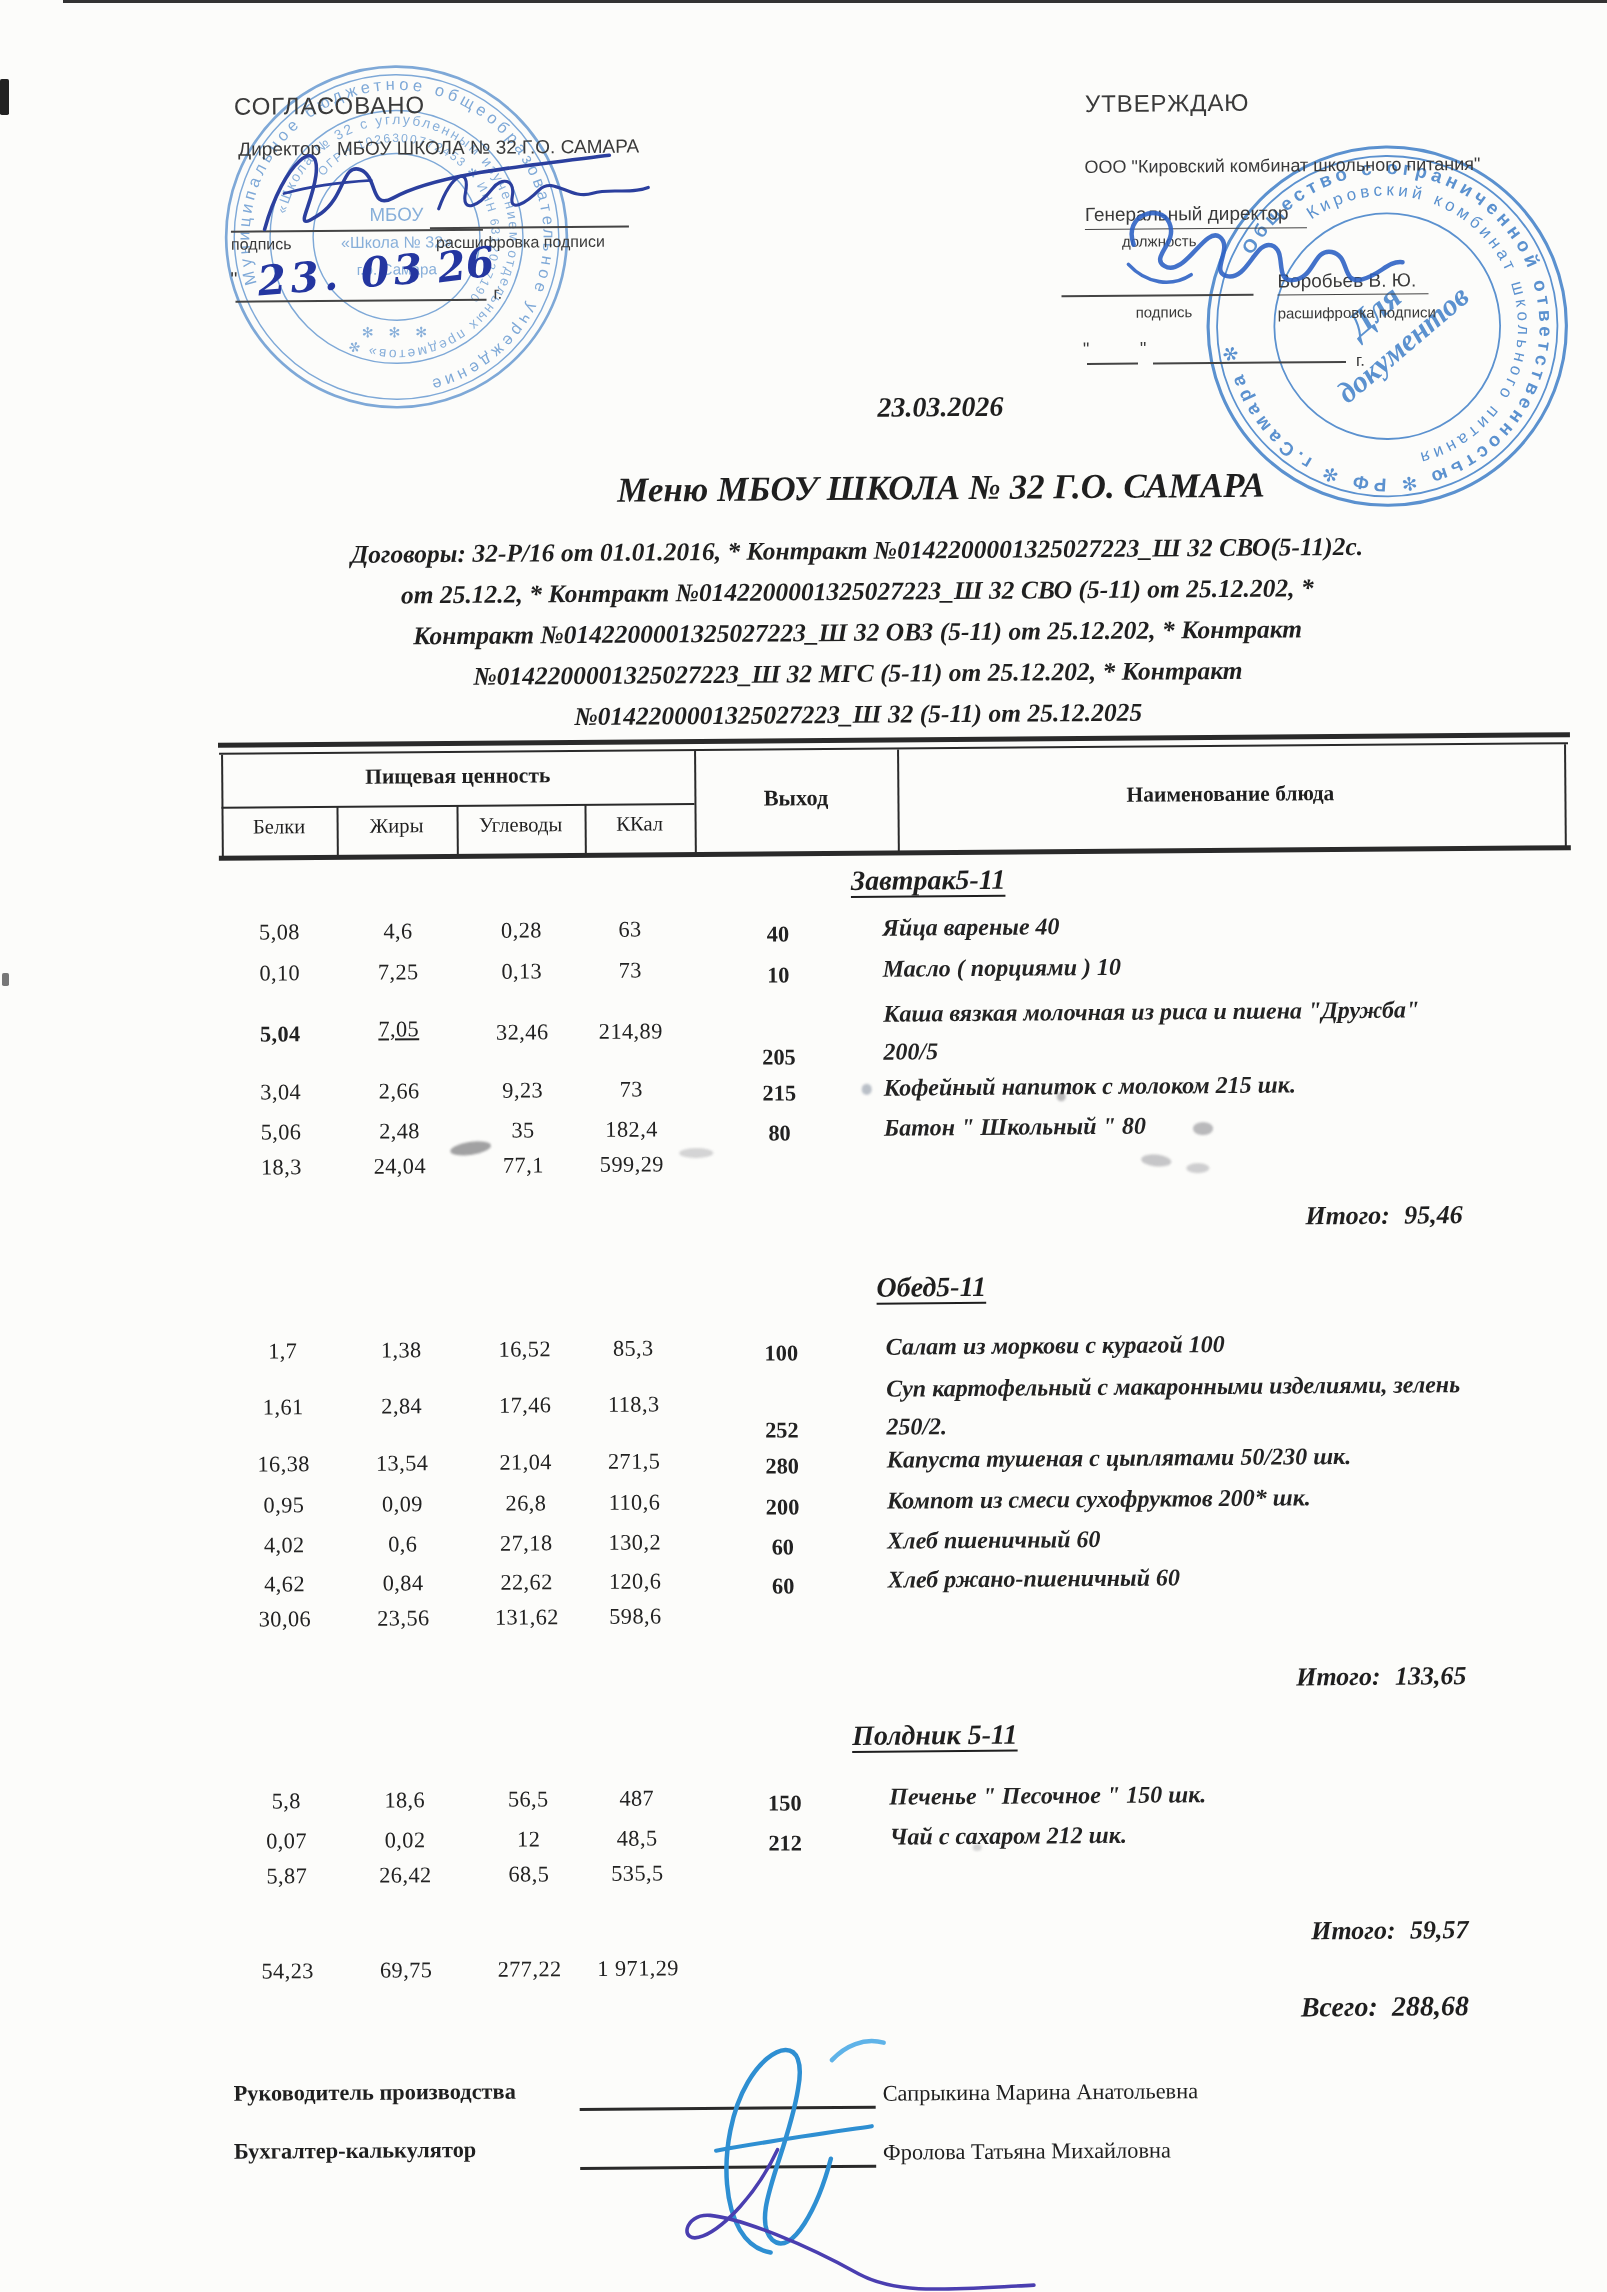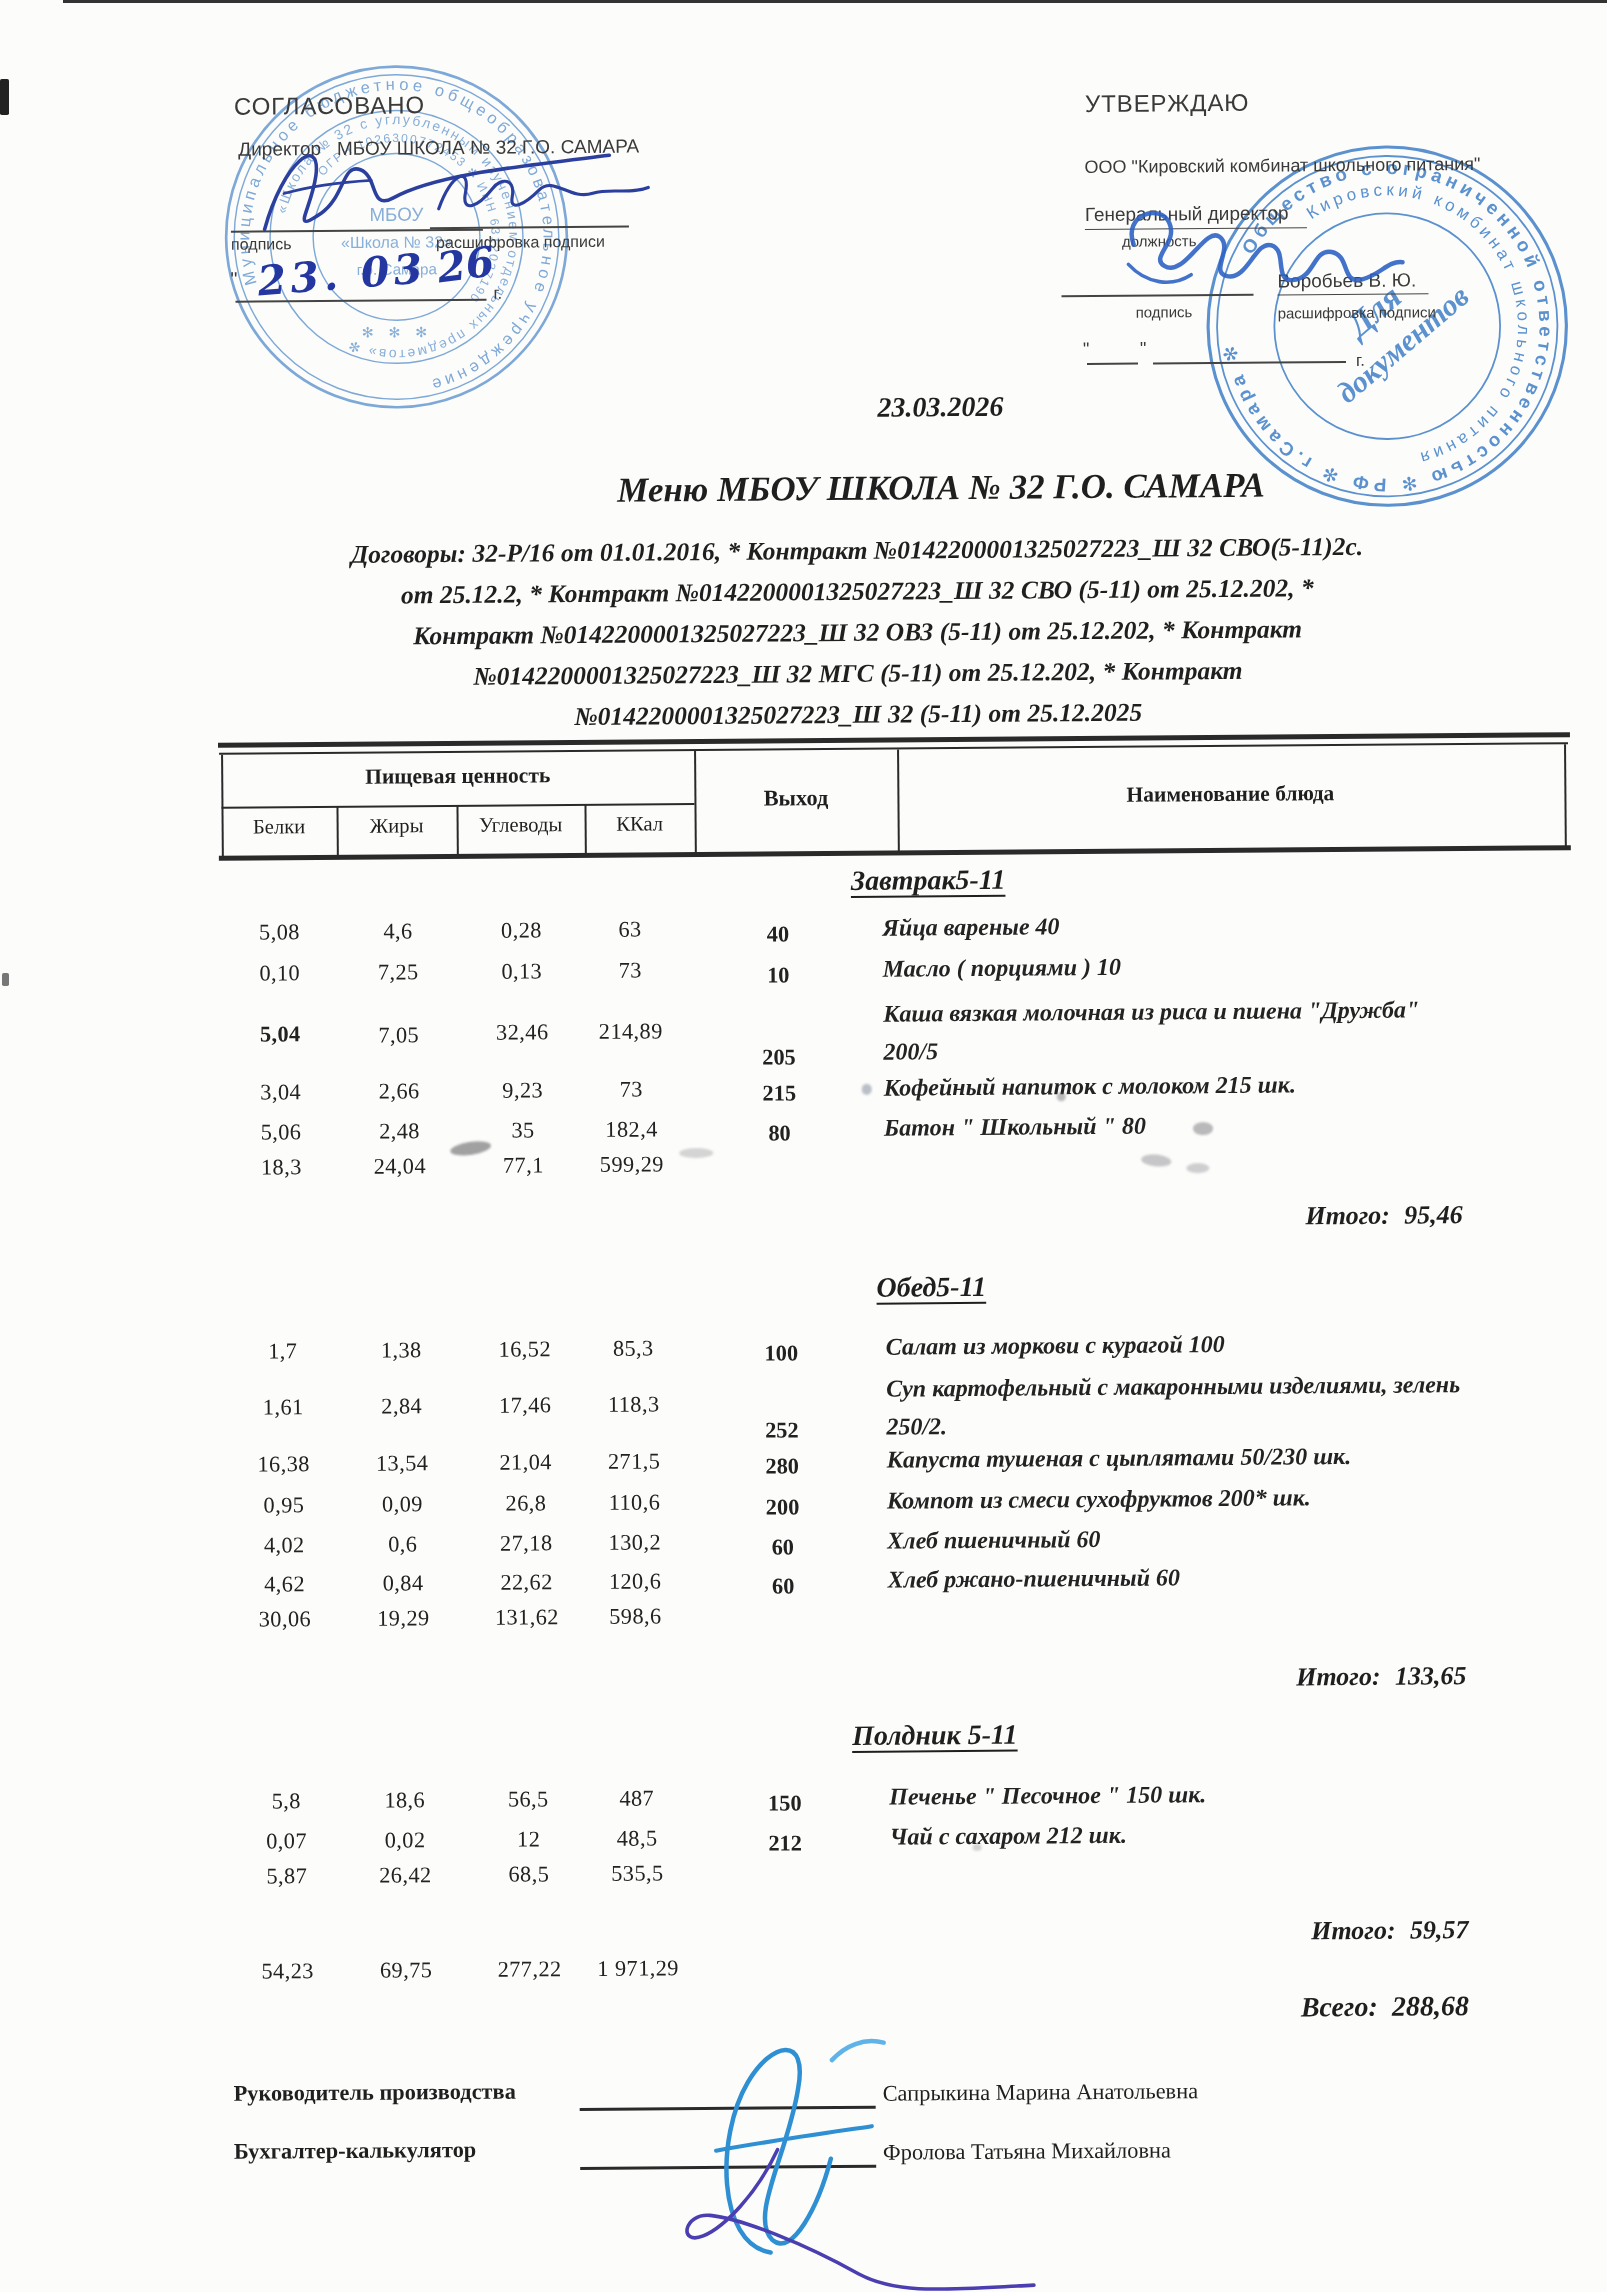--- a/index.html
+++ b/index.html
@@ -174,21 +174,21 @@
     <div class="row" style="top:956px;">
       <span class="cell numc cp">0,10</span>
       <span class="cell numc cf">7,25</span>
       <span class="cell numc cc">0,13</span>
       <span class="cell numc ck">73</span>
       <span class="cell co" style="top:6.3px;">10</span>
       <span class="cell cd">Масло ( порциями )  10</span>
     </div>
     <div class="row" style="top:1001px;">
       <span class="cell numc cp" style="top:16px;font-weight:bold;">5,04</span>
-      <span class="cell numc cf" style="top:18px;">7,05</span>
+      <span class="cell numc cf" style="top:12px;text-decoration:underline;">7,05</span>
       <span class="cell numc cc" style="top:16px;">32,46</span>
       <span class="cell numc ck" style="top:16px;">214,89</span>
       <span class="cell co" style="top:43px;">205</span>
       <span class="cell cd">Каша вязкая молочная из риса и пшена  "Дружба"</span>
       <span class="cell cd" style="top:38px;">200/5</span>
     </div>
     <div class="row" style="top:1075px;">
       <span class="cell numc cp">3,04</span>
       <span class="cell numc cf">2,66</span>
       <span class="cell numc cc">9,23</span>
@@ -260,21 +260,21 @@
     <div class="row" style="top:1567px;">
       <span class="cell numc cp">4,62</span>
       <span class="cell numc cf">0,84</span>
       <span class="cell numc cc">22,62</span>
       <span class="cell numc ck">120,6</span>
       <span class="cell co" style="top:6.3px;">60</span>
       <span class="cell cd">Хлеб ржано-пшеничный   60</span>
     </div>
     <div class="row" style="top:1602px;">
       <span class="cell numc cp">30,06</span>
-      <span class="cell numc cf">19,29</span>
+      <span class="cell numc cf">23,56</span>
       <span class="cell numc cc">131,62</span>
       <span class="cell numc ck">598,6</span>
     </div>
     <div class="totline" style="top:1666px;">
       <span>Итого:</span><span class="v">133,65</span>
     </div>
 
     <div class="stitle" style="top:1720px;">Полдник 5-11</div>
 
     <div class="row" style="top:1784px;">

